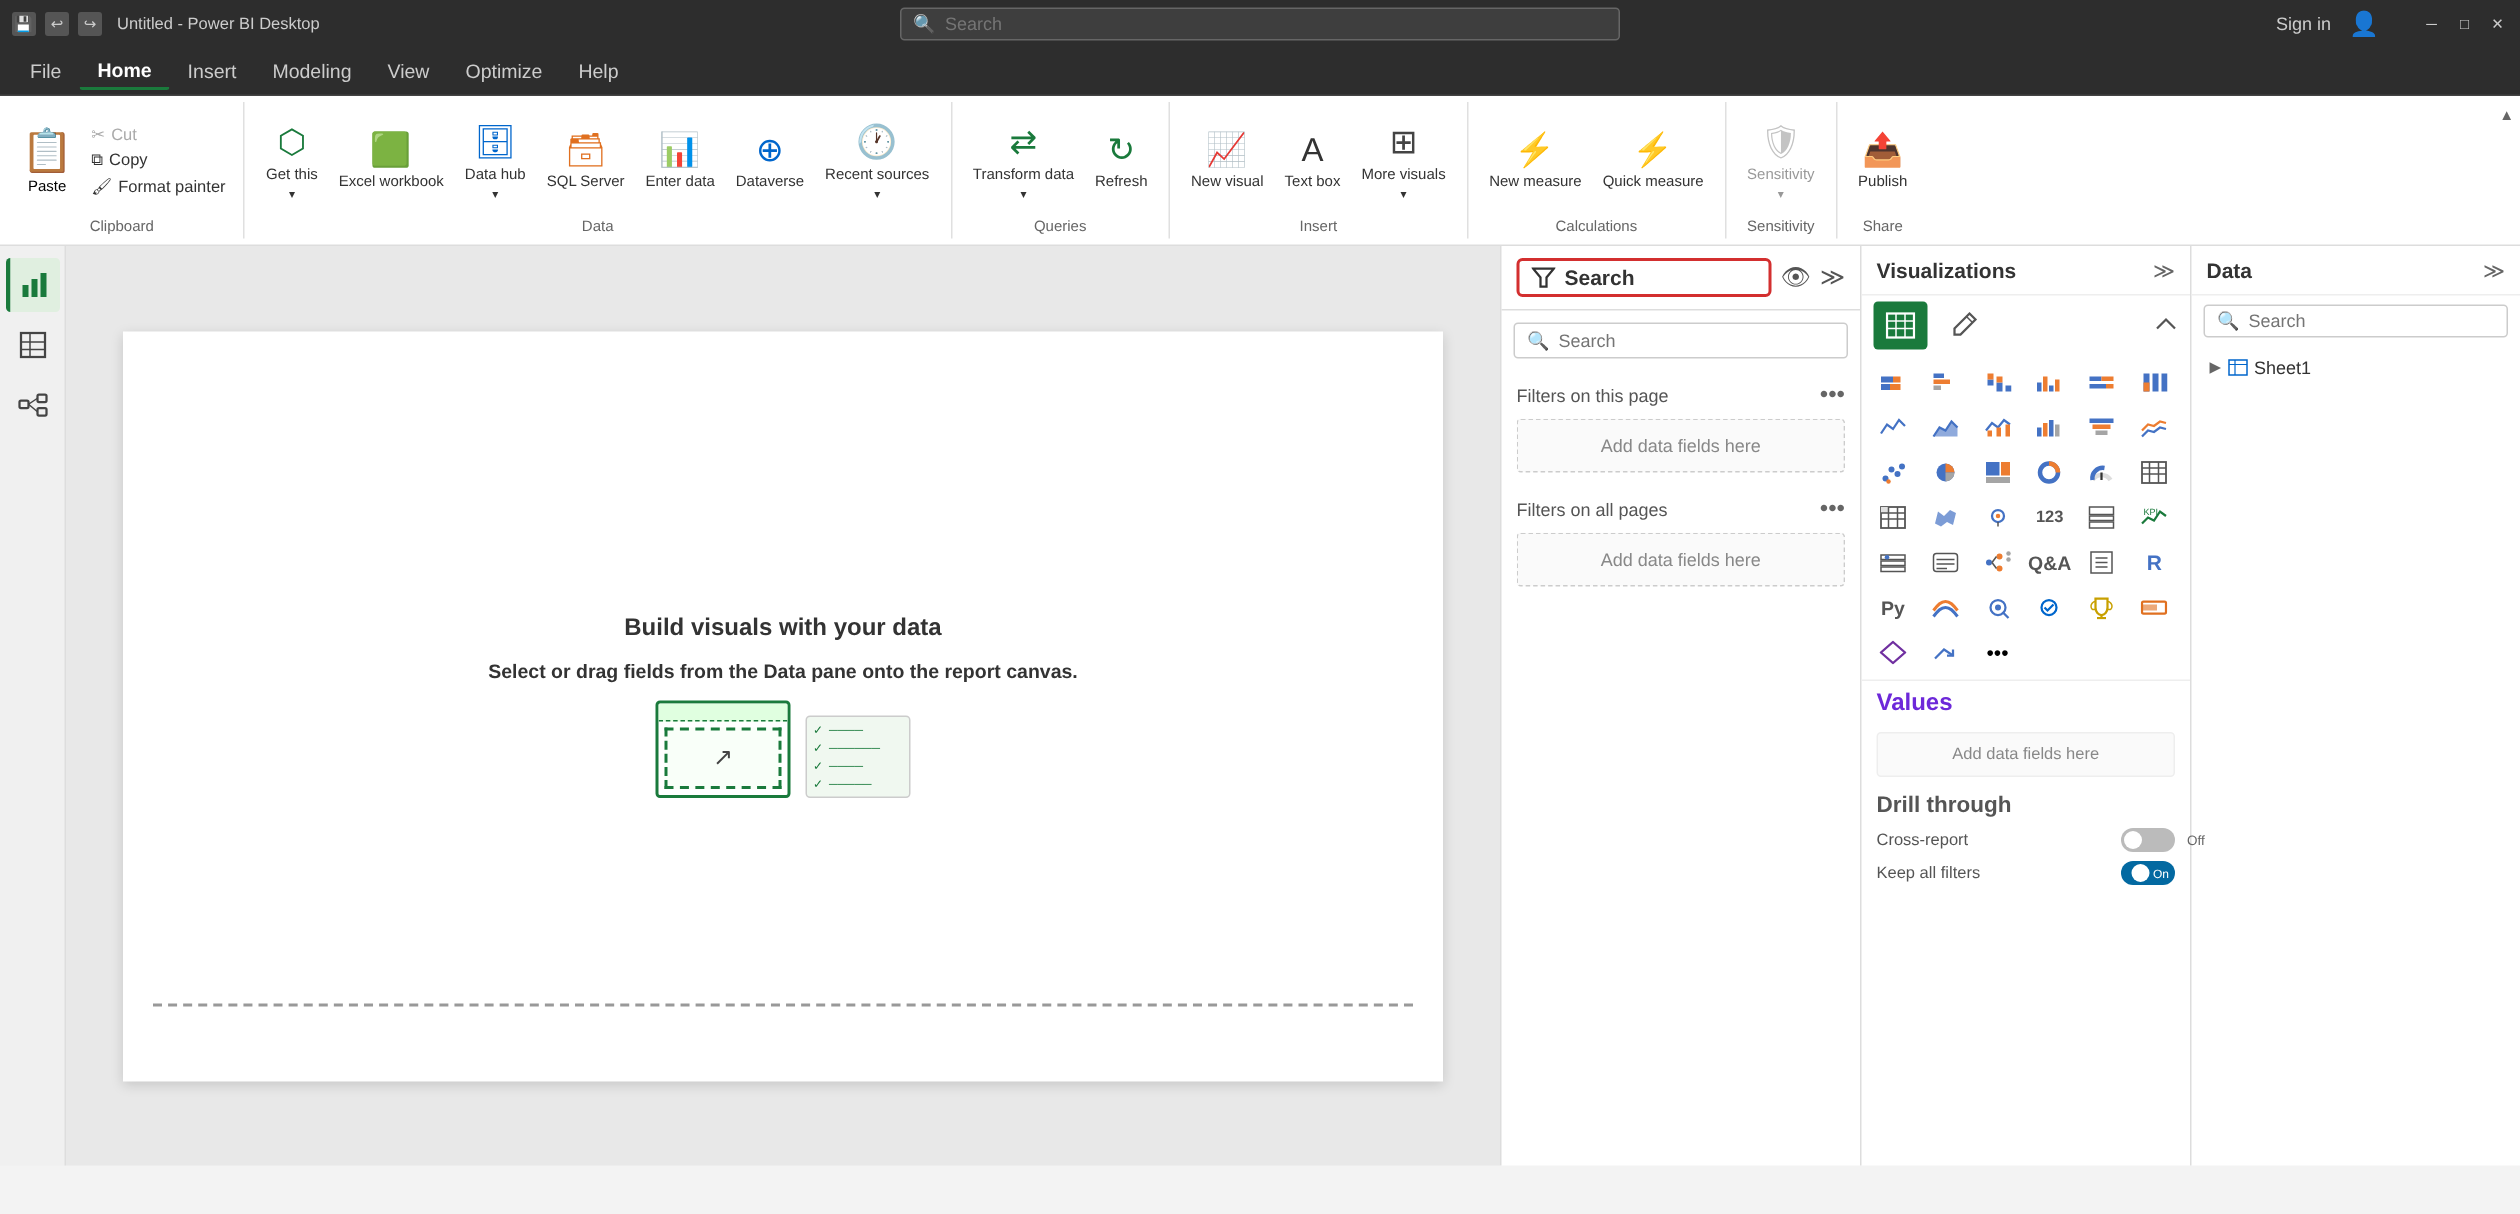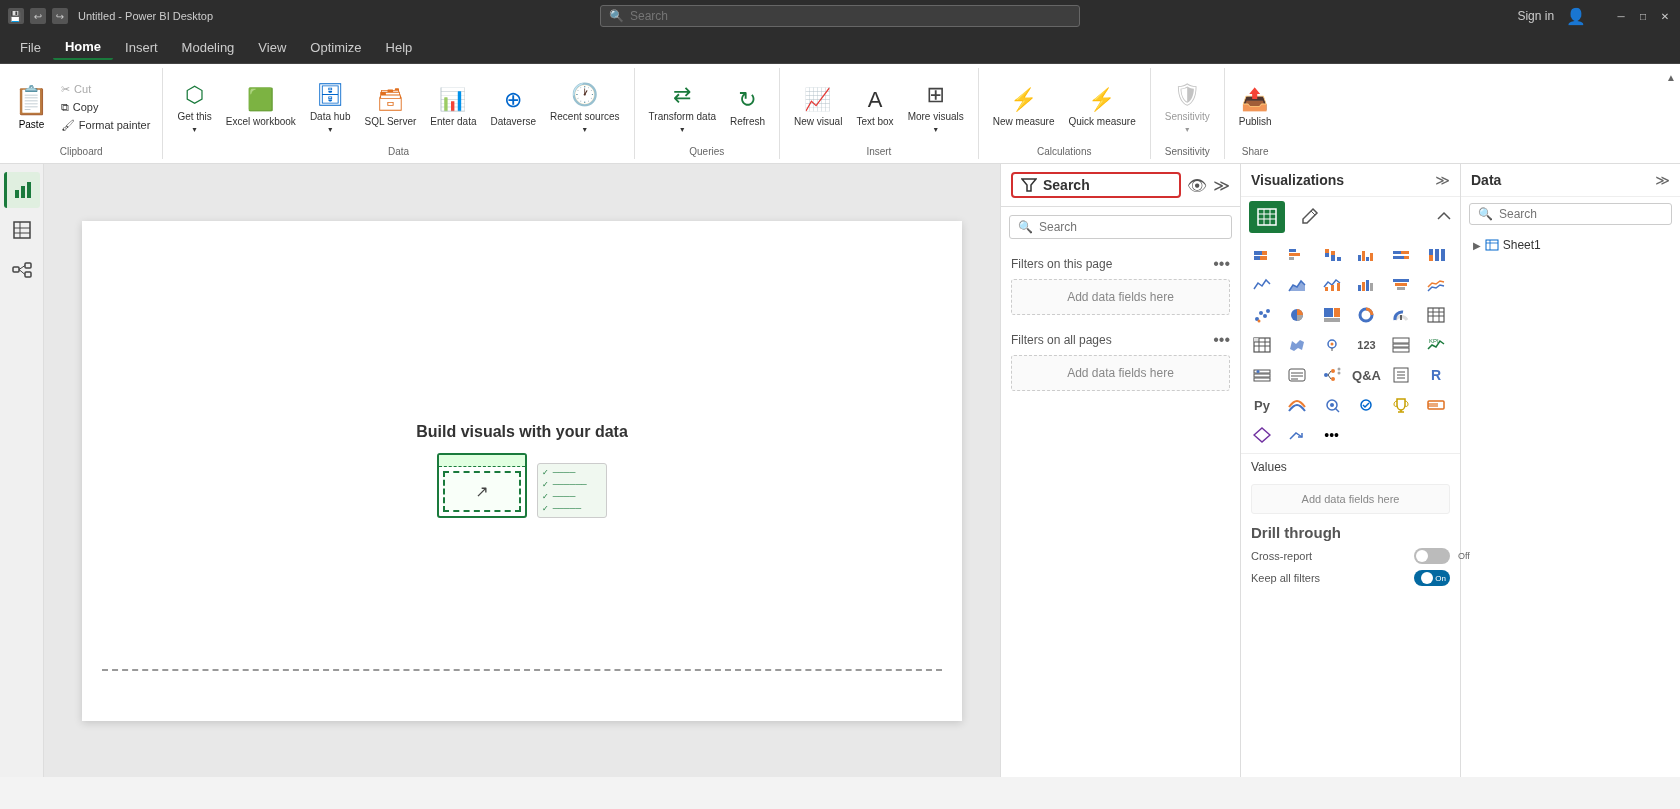--- a/index.html
+++ b/index.html
@@ -313,21 +313,21 @@
       width: 30px;
       height: 28px;
       display: flex;
       align-items: center;
       justify-content: center;
       cursor: pointer;
       border-radius: 3px;
       font-size: 14px;
     }
     .viz-icon-btn.active { background: #1a7a3c; color: #fff; }
-    .viz-section-label { padding: 6px 10px; font-size: 12px; color: #404040; font-weight: 400; border-top: 1px solid #eee; }
+    .viz-section-label { padding: 6px 10px; font-size: 16px; color: #6d28d9; font-weight: 700; border-top: 1px solid #eee; }
     .viz-add-box {
       margin: 4px 10px;
       border: 1px solid #eee;
       border-radius: 3px;
       padding: 8px;
       text-align: center;
       color: #888;
       font-size: 11px;
       background: #fafafa;
     }
@@ -659,20 +659,25 @@
         <line x1="7" y1="9.5" x2="13" y2="5.5" stroke="#444" stroke-width="1"></line>
         <line x1="7" y1="9.5" x2="13" y2="14.5" stroke="#444" stroke-width="1"></line>
       </svg>
     </div>
   </div>
 
   <div class="canvas-area">
     <div class="canvas-page">
       <div class="canvas-placeholder">
         <div class="canvas-placeholder-title">Build visuals with your data</div>
+        <div class="canvas-placeholder-sub">
+          <span>Select or drag fields from the</span>
+          <span style="font-weight:600;">Data</span>
+          <span>pane onto the report canvas.</span>
+        </div>
         <div class="illus-container">
           <div class="illus-report">
             <div class="illus-report-header"></div>
             <div class="illus-report-body">
               <span class="illus-cursor">↗</span>
             </div>
           </div>
           <div class="illus-list">
             <div class="illus-list-row">
                 <span class="illus-check">✓</span>

